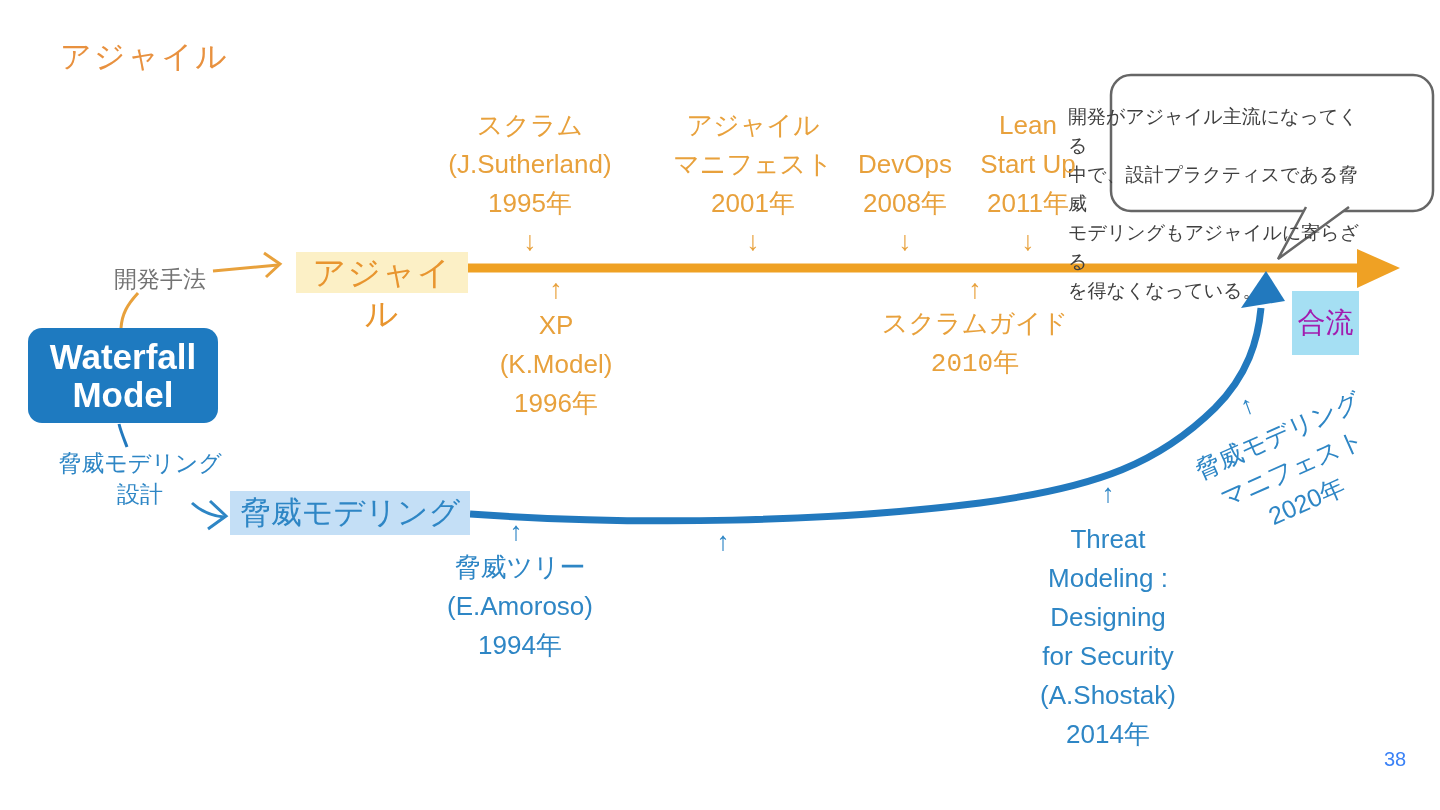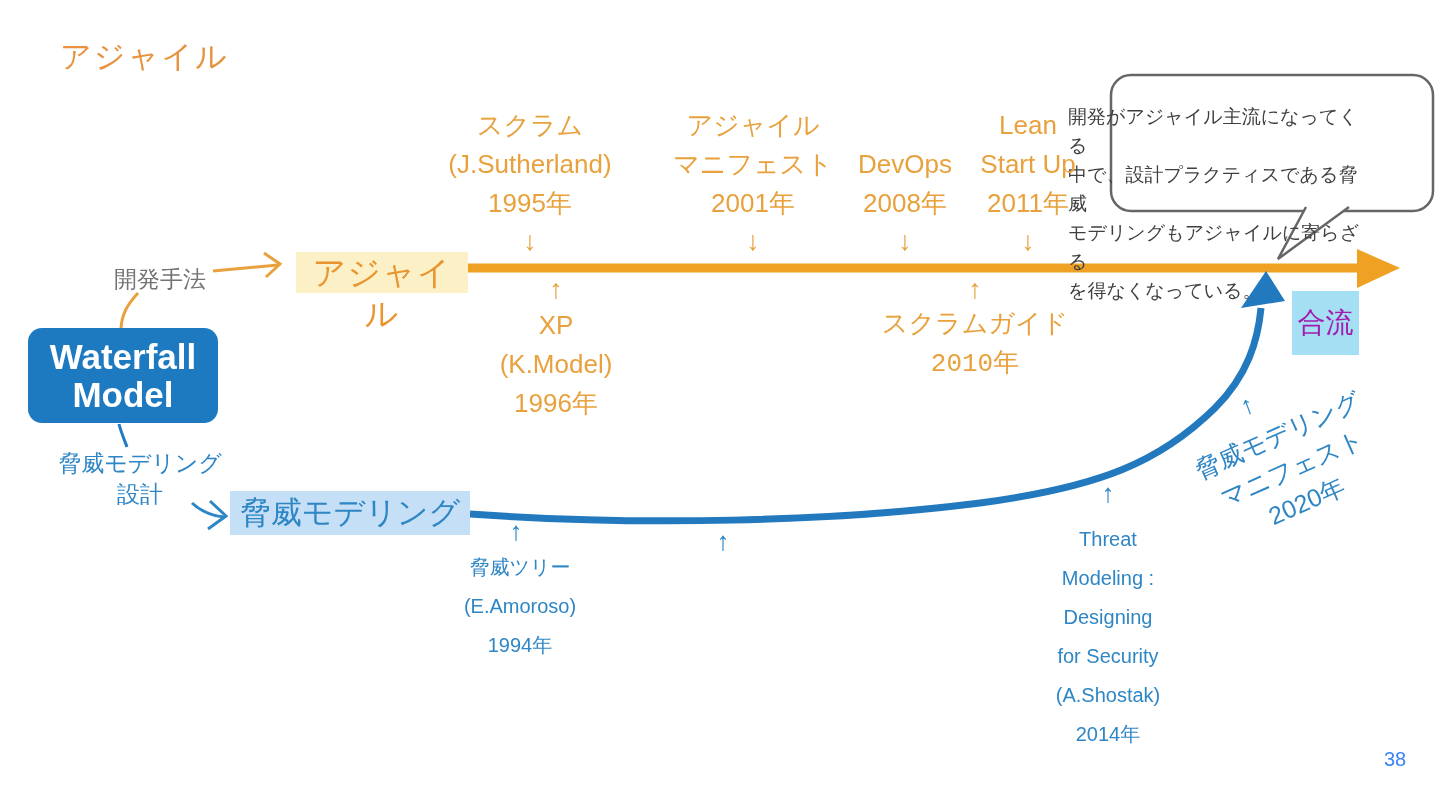--- a/index.html
+++ b/index.html
@@ -25,21 +25,21 @@
     left:28px;top:328px;width:190px;height:95px;background:#1E7AC0;border-radius:14px;
     color:#ffffff;font-weight:bold;font-size:35px;line-height:38px;text-align:center;
     display:flex;align-items:center;justify-content:center;
   }
   
   #sec-design{left:140px;top:448px;font-size:23px;line-height:31px;color:#2E86C5;}
   #threat-chip{
     left:230px;top:491px;width:240px;height:44px;background:#C4DFF6;
     color:#2E86C5;font-size:31px;line-height:44px;text-align:center;
   }
-  .b-evt{color:#2E86C5;font-size:20px;line-height:39px;}
+  .b-evt{color:#2E86C5;font-size:26px;line-height:39px;}
   .b-arrow{color:#2E86C5;font-size:26px;line-height:26px;}
   #merge-event{
     left:1292px;top:468px;width:240px;color:#2E86C5;font-size:25px;line-height:36px;
     text-align:center;transform:translate(-50%,-50%) rotate(-24deg);
   }
   #merge-arrow{left:1247px;top:392px;transform:translateX(-50%) rotate(-20deg);}
   #merge-badge{
     left:1292px;top:291px;width:67px;height:64px;background:#A5DFF3;
     color:#a21caf;font-size:28px;display:flex;align-items:center;justify-content:center;
   }

